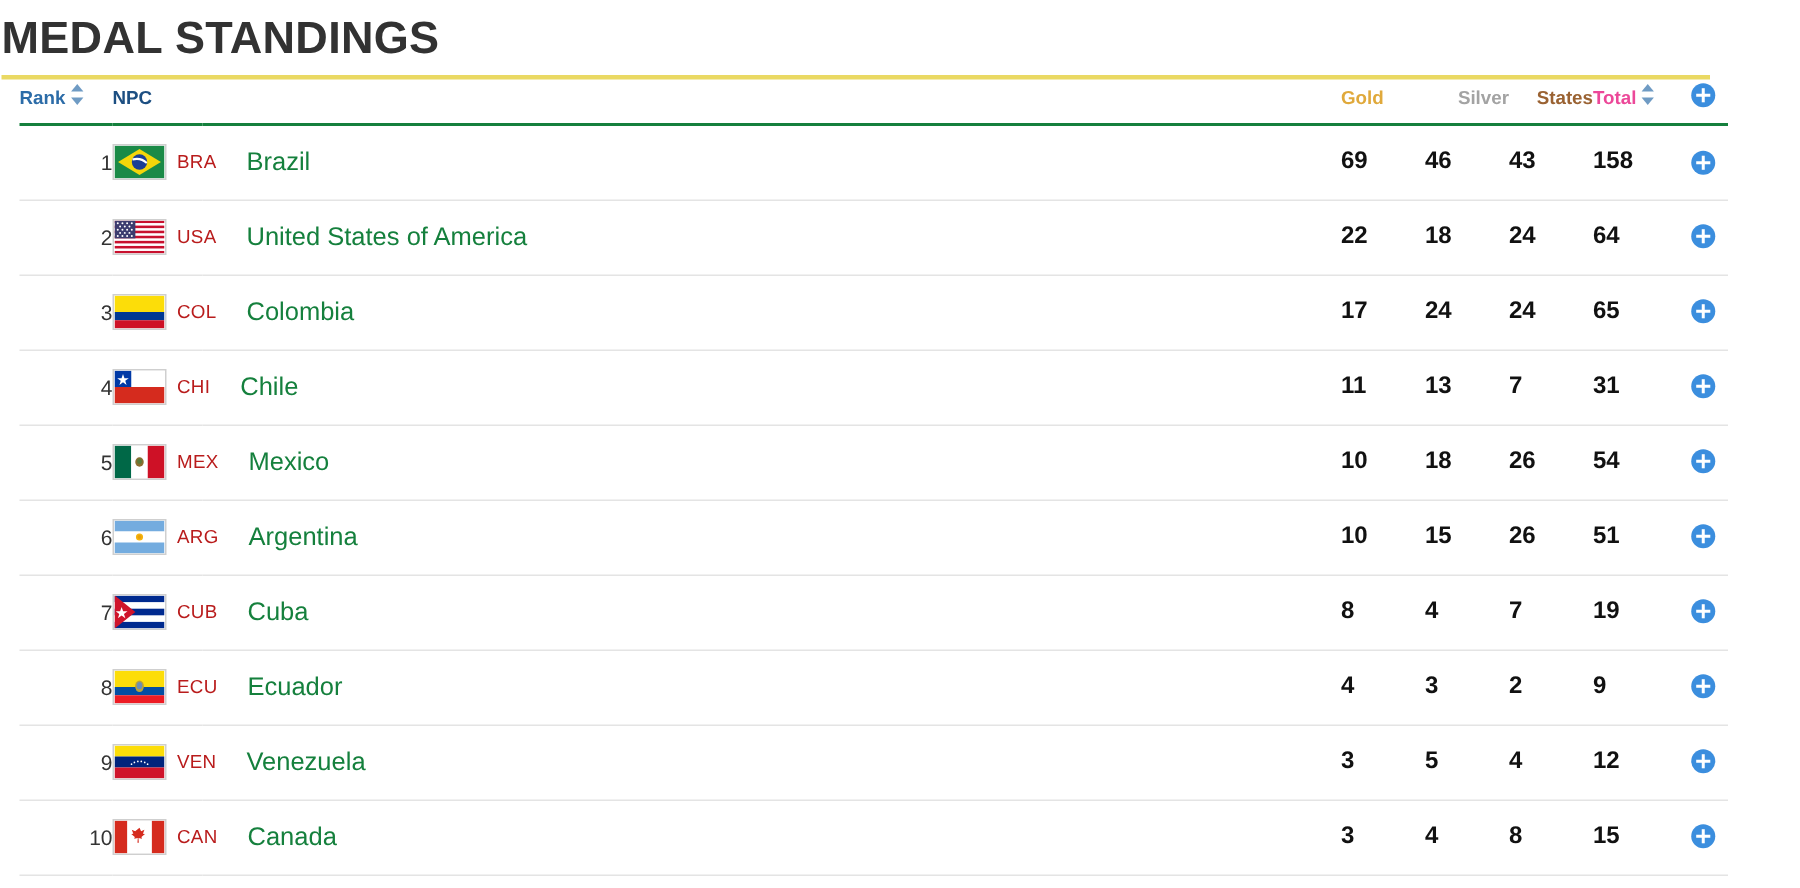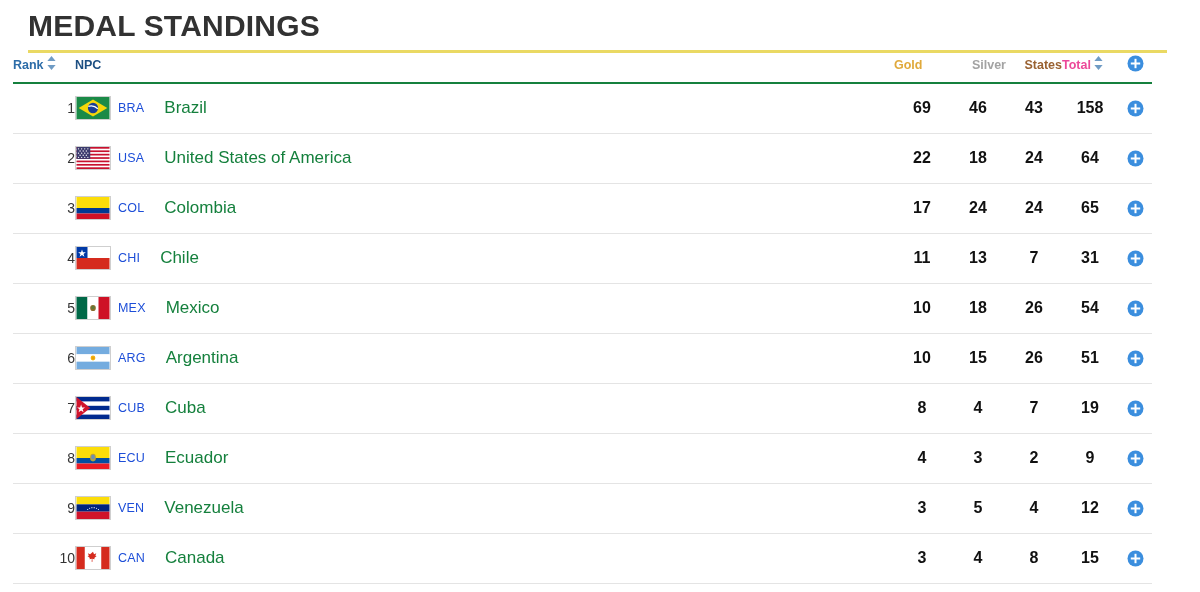--- a/index.html
+++ b/index.html
@@ -18,21 +18,21 @@
   .page {
     position: relative;
     width: 1200px;
     height: 592px;
     background: #ffffff;
   }
 
   
   .title-wrap {
     position: absolute;
-    left: 28px;
+    left: 1px;
     top: 6px;
     width: 1139px;
   }
   .page-title {
     margin: 0;
     font-size: 30px;
     line-height: 40px;
     font-weight: bold;
     letter-spacing: 0.2px;
     color: #323232;
@@ -119,34 +119,34 @@
     box-sizing: border-box;
     flex: 0 0 auto;
     position: relative;
     overflow: hidden;
     background: #ffffff;
   }
   .flag svg { display: block; width: 100%; height: 100%; }
 
   .npc-code {
     font-size: 12.5px;
-    color: #1d4ed8;
+    color: #b91c1c;
     margin-left: 7px;
     letter-spacing: 0.2px;
     font-family: "Liberation Sans", sans-serif;
   }
   .npc-name {
     font-size: 17px;
     color: #15803d;
     margin-left: 20px;
     font-family: "Liberation Sans", sans-serif;
   }
 
   .cell-num {
-    text-align: center;
+    text-align: left;
     font-size: 16px;
     font-weight: bold;
     color: #111111;
   }
 
   .cell-expand { text-align: center; }
 
   .plus-icon {
     display: inline-block;
     width: 17px;

